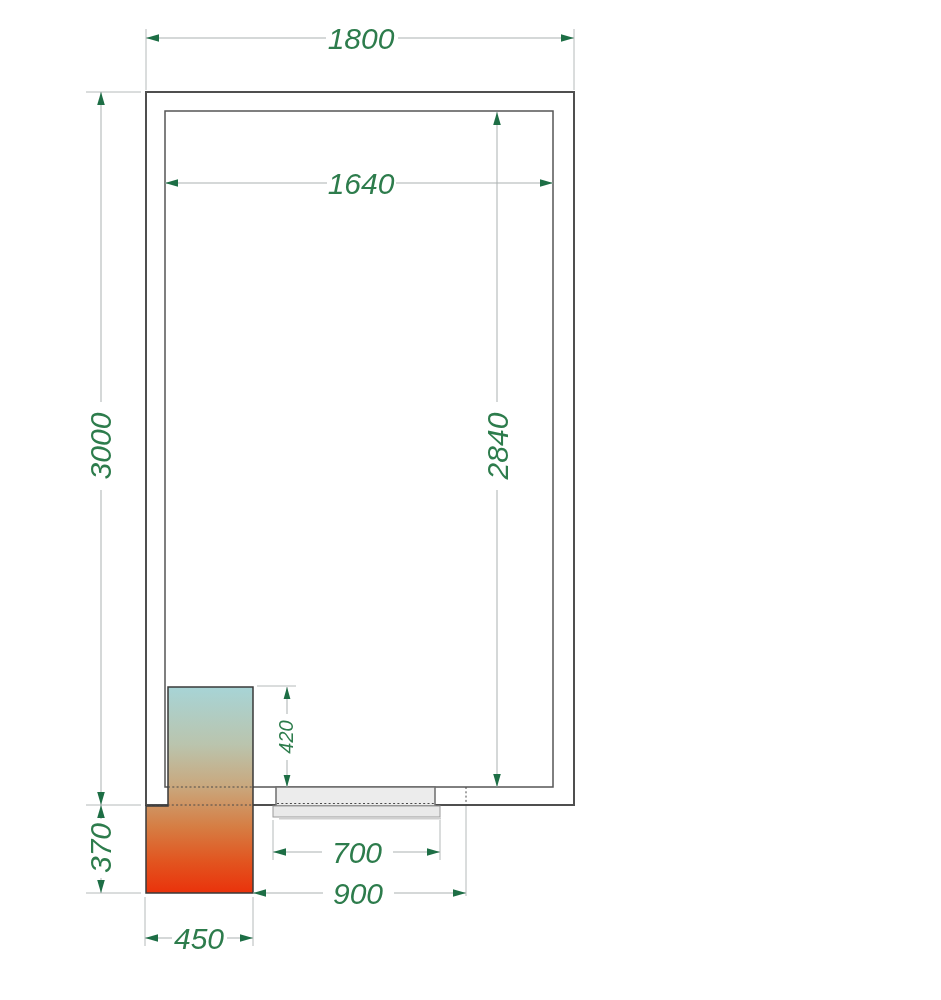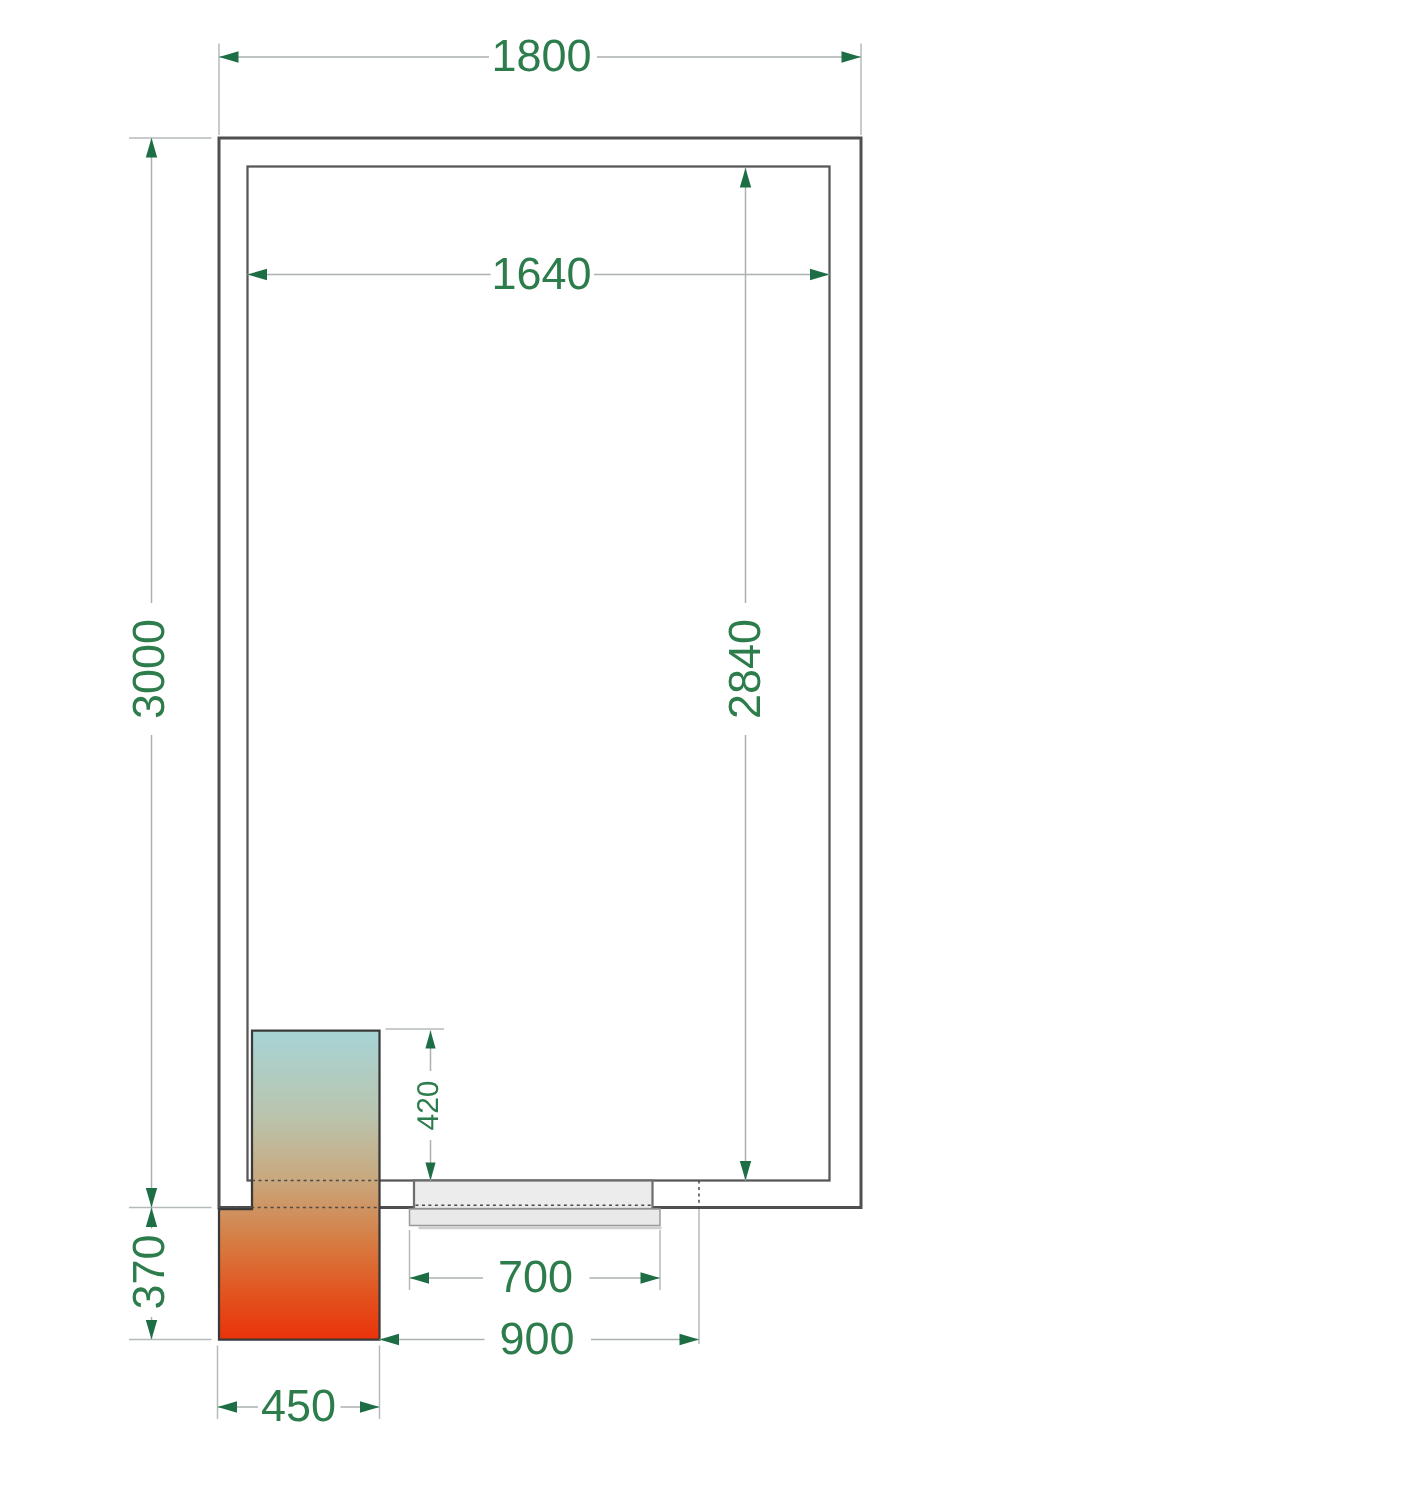--- a/index.html
+++ b/index.html
@@ -9,20 +9,21 @@
     width: 941px;
     height: 1000px;
     font-family: "Liberation Sans", sans-serif;
   }
   #canvas-wrap {
     position: relative;
     width: 769px;
     height: 1000px;
     background: #ffffff;
     overflow: hidden;
+    font-style: italic;
   }
   svg { display: block; }
 
   .wall       { fill: none; stroke: #4f4f4f; stroke-width: 2; }
   .wall-thin  { fill: none; stroke: #565656; stroke-width: 1.5; }
   .dim-line   { stroke: #abb1b1; stroke-width: 1; fill: none; }
   .ext-line   { stroke: #b5baba; stroke-width: 1; fill: none; }
   .dotted     { stroke: #4a4a4a; stroke-width: 1; stroke-dasharray: 2 2.3; fill: none; }
   .arrow      { fill: #1d6e45; stroke: none; }
   .unit       { stroke: #3a3a3a; stroke-width: 1.5; }

